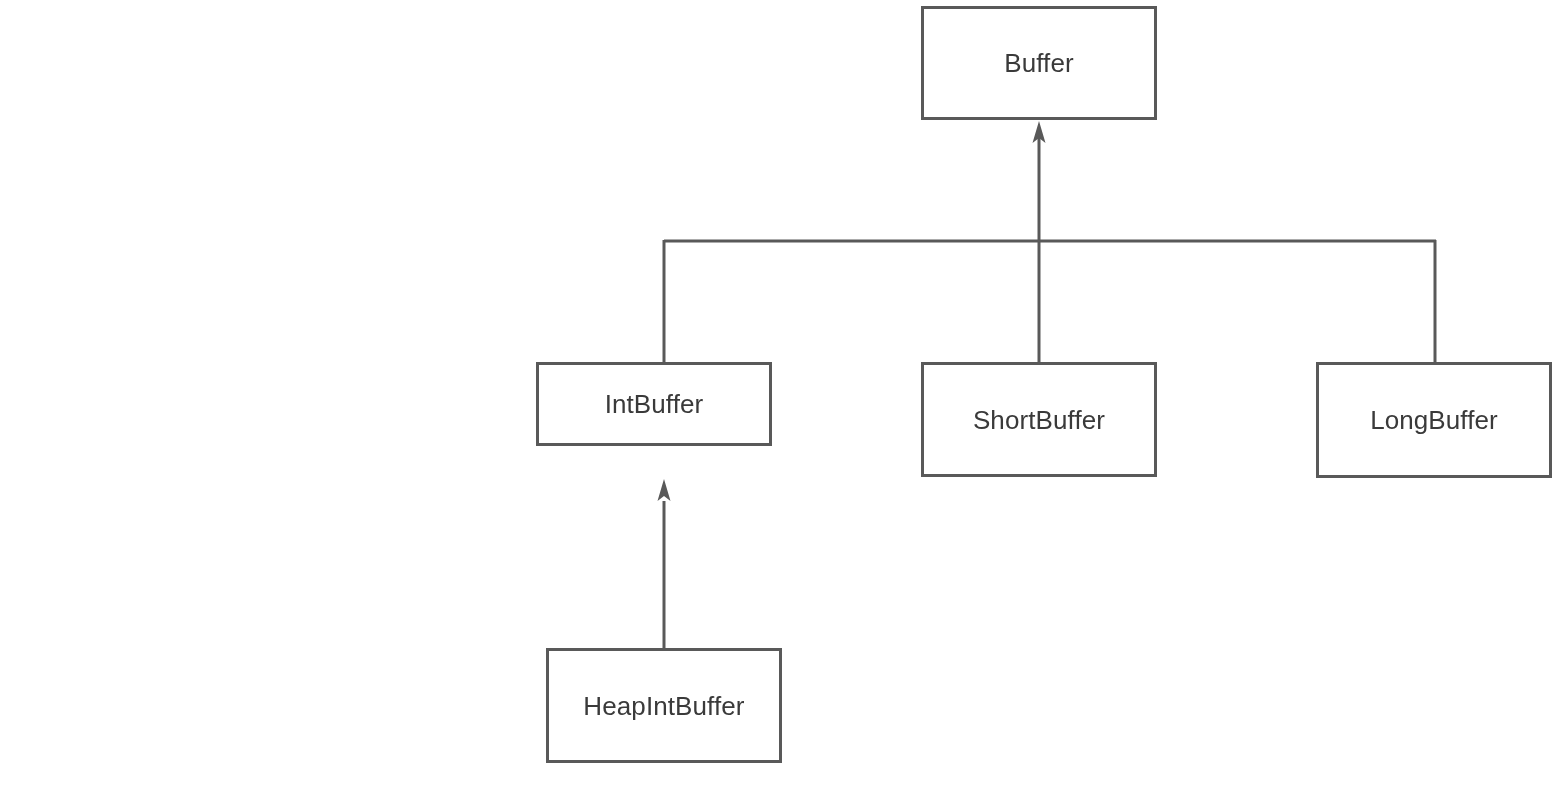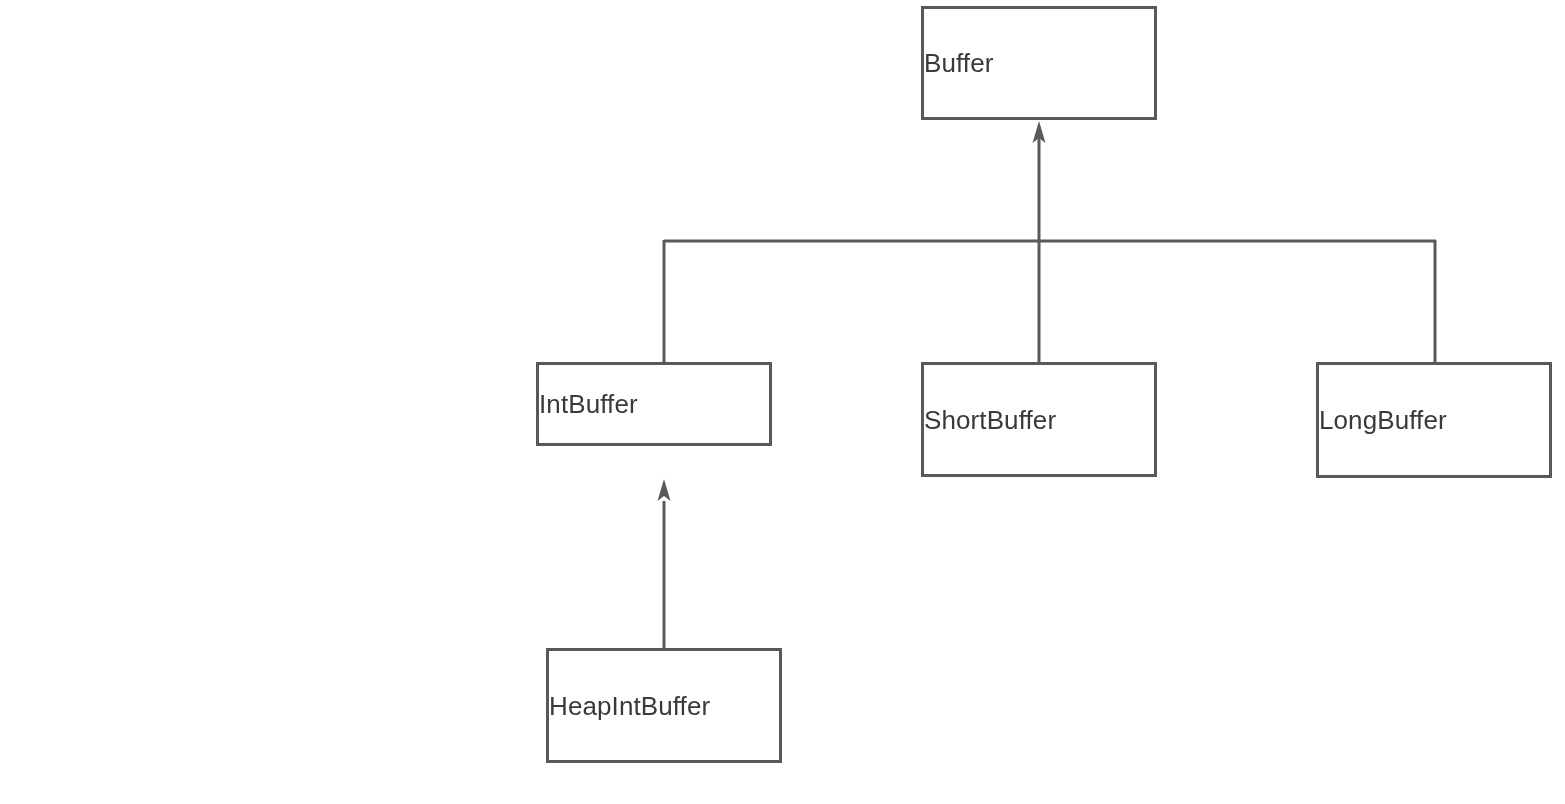--- a/index.html
+++ b/index.html
@@ -27,20 +27,21 @@
     width: 1565px;
     height: 804px;
   }
   .node-box {
     position: absolute;
     box-sizing: border-box;
     background: #ffffff;
     border: 3px solid #595959;
     display: flex;
     align-items: center;
+    justify-content: center;
   }
   .node-label {
     font-family: "Liberation Sans", "DejaVu Sans", sans-serif;
     font-size: 26px;
     font-weight: 400;
     color: #3a3a3a;
     letter-spacing: 0.1px;
     white-space: nowrap;
     line-height: 1;
   }

